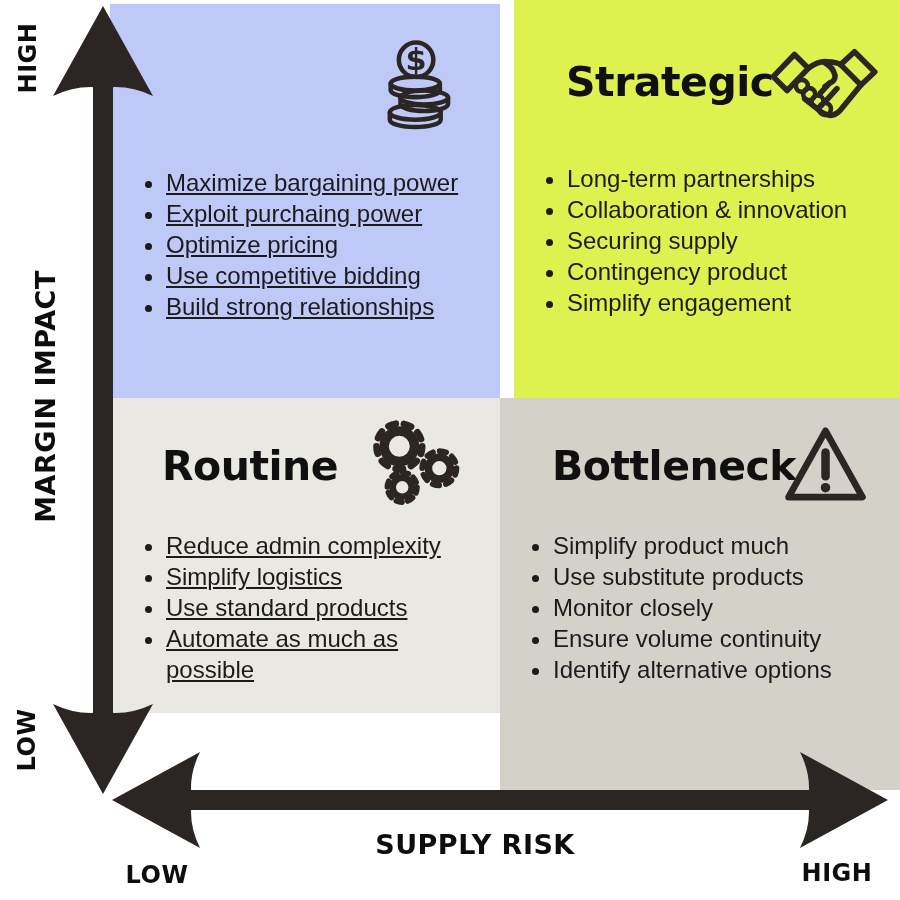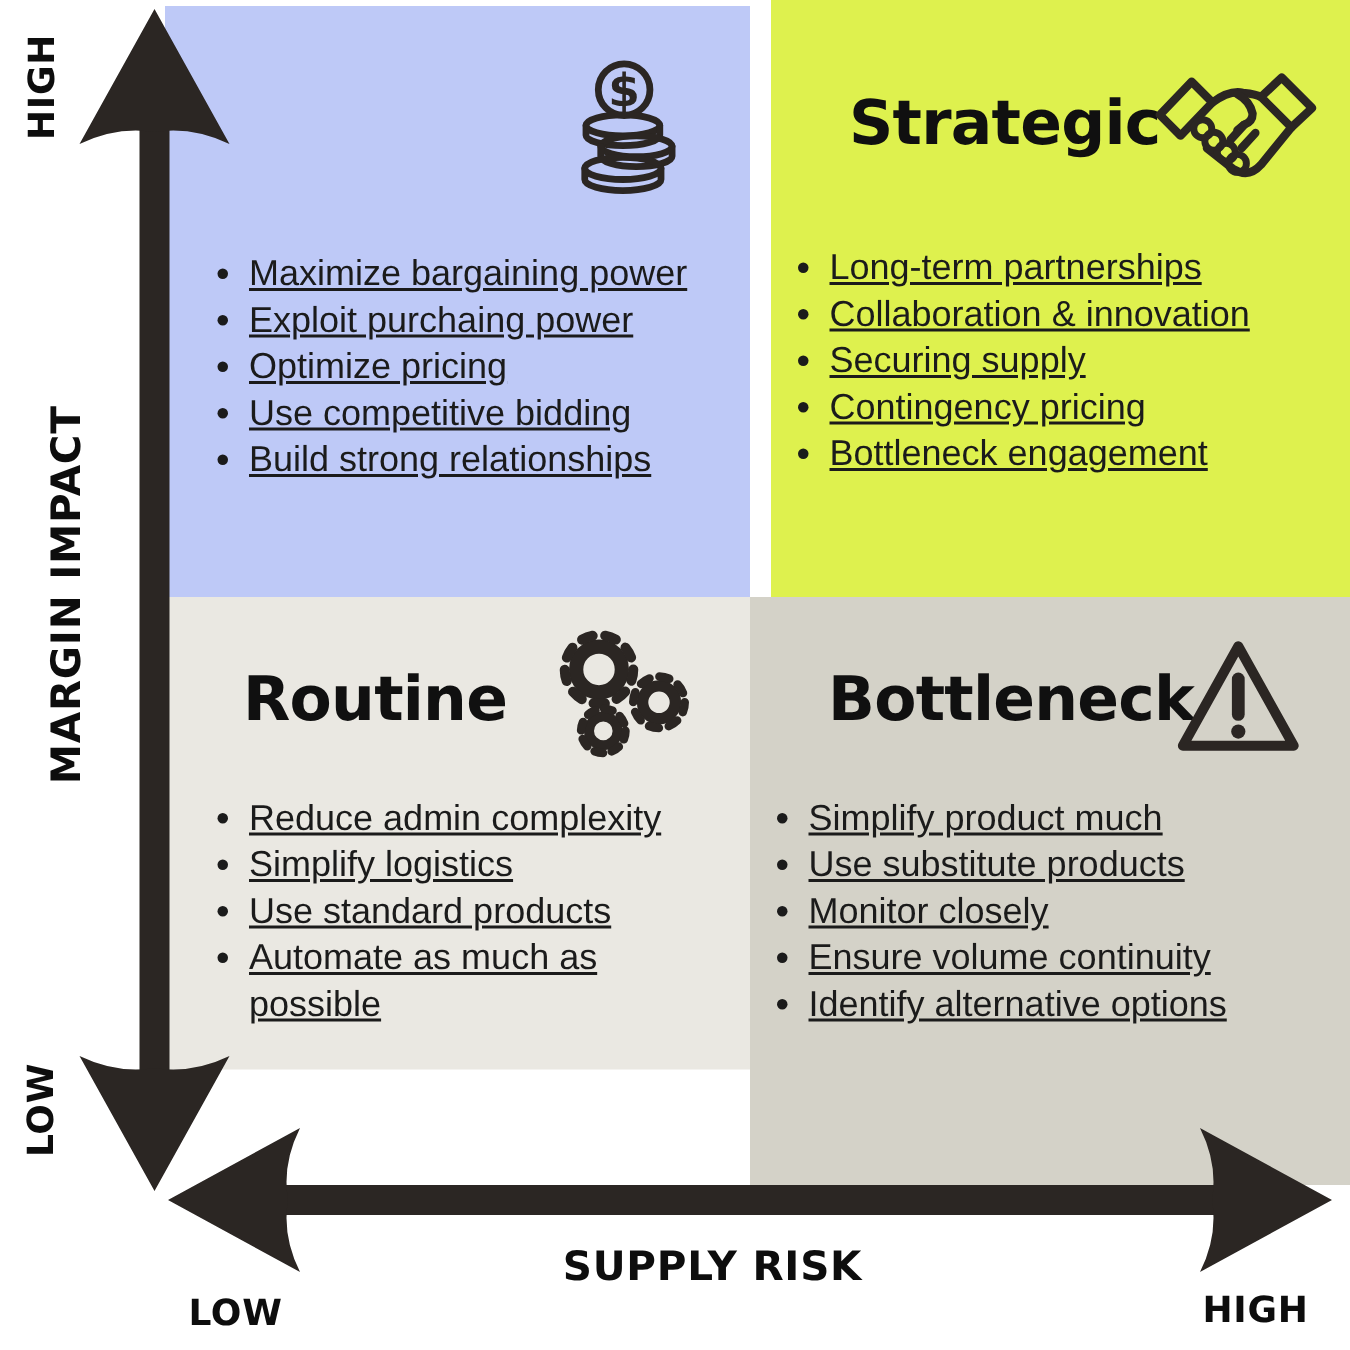--- a/index.html
+++ b/index.html
@@ -25,21 +25,21 @@
   }
   .q-leverage h2{top:52px;} .q-strategic h2{top:60px;}
   .q-routine h2{top:46px;}  .q-bottleneck h2{top:46px;}
   .quad ul{
     position:absolute; margin:0; left:0; font-size:24px; line-height:31px;
     color:var(--text); list-style:disc;
   }
   .q-leverage ul, .q-strategic ul {top:163px;}
   .q-routine ul,  .q-bottleneck ul{top:132px;}
   .q-leverage ul, .q-routine ul   {padding-left:56px; width:294px;text-decoration:underline;}
-  .q-strategic ul,.q-bottleneck ul{padding-left:39px; width:317px;text-decoration:underline;}
+  .q-strategic ul,.q-bottleneck ul{padding-left:53px; width:317px;}
   
   .icon{position:absolute; display:block;}
   .icon svg{display:block; width:100%; height:100%;}
   .icon .ln{fill:none; stroke:var(--ink); stroke-linecap:round; stroke-linejoin:round;}
   .icon .fl{fill:var(--ink); stroke:none;}
   .i-coins    {left:270px; top:24px; width:82px;  height:112px;}
   .i-handshake{left:250px; top:36px; width:120px; height:96px;}
   .i-gears    {left:256px; top:16px; width:100px; height:97px;}
   .i-warning  {left:281px; top:23px; width:90px;  height:86px;}
   
@@ -102,22 +102,22 @@
           <circle cx="49" cy="61" r="6.5" stroke-width="5"></circle>
           <circle cx="58" cy="69" r="6.5" stroke-width="5"></circle>
           <circle cx="66" cy="77" r="6.5" stroke-width="5"></circle>
         </g>
       </svg>
     </span>
     <ul>
         <li>Long-term partnerships</li>
         <li>Collaboration &amp; innovation</li>
         <li>Securing supply</li>
-        <li>Contingency pricing</li>
-        <li>Bottleneck engagement</li>
+        <li>Contingency product</li>
+        <li>Simplify engagement</li>
       </ul>
   </section>
 
   <section class="quad q-routine">
     <h2>Routine</h2>
     <span class="icon i-gears">
       <svg viewBox="0 0 105 100">
         <g class="ln">
           <circle cx="35" cy="33" r="16" stroke-width="10"></circle>
           <circle cx="35" cy="33" r="24" stroke-width="7" stroke-dasharray="8 8.75"></circle>

